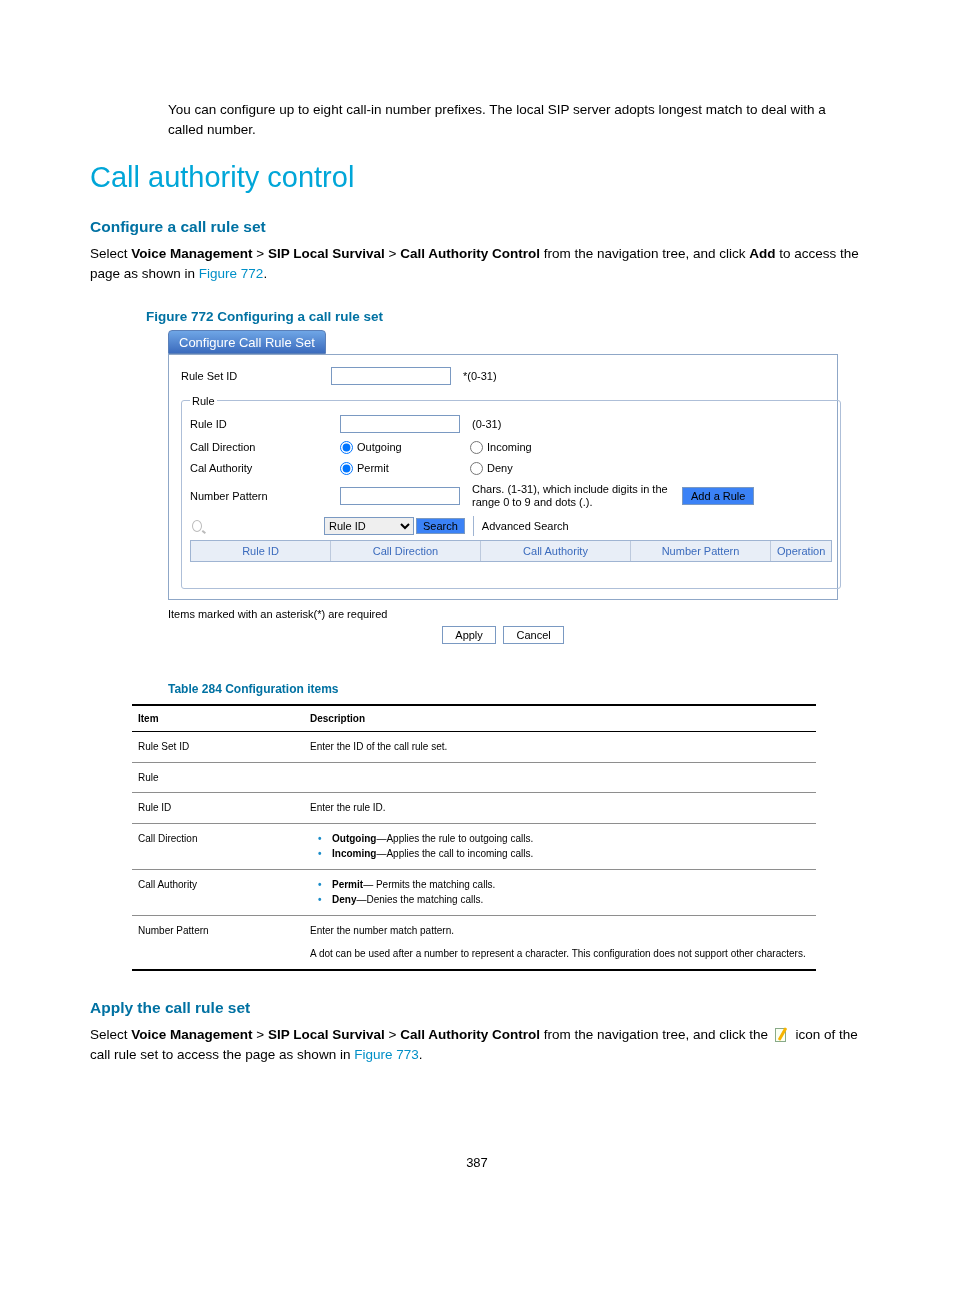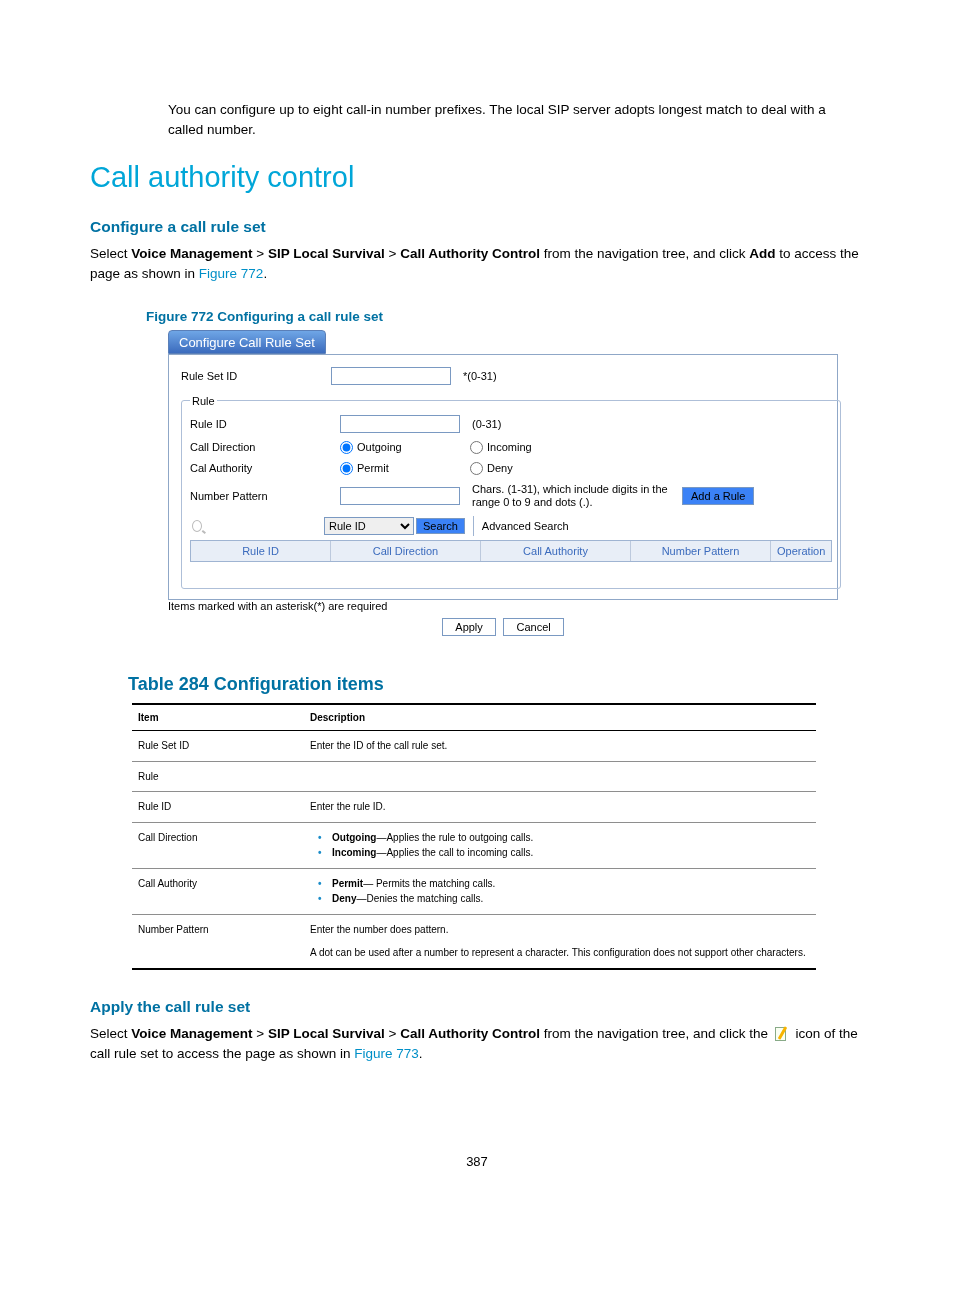--- a/index.html
+++ b/index.html
@@ -153,44 +153,44 @@
     .table-hdr > div:last-child { border-right: none; }
     .th-a { width: 140px; }
     .th-b { width: 150px; }
     .th-c { width: 150px; }
     .th-d { width: 140px; }
     .th-e { flex: 1; }
 
     .foot-note {
       font-size: 11px;
       margin-left: 78px;
-      margin-top: 0;
+      margin-top: 8px;
       margin-bottom: 6px;
     }
     .btn-bar {
       margin-left: 78px;
       text-align: center;
       width: 670px;
     }
     .btn {
       border: 1px solid #7a99c2;
       background: #fff;
       padding: 2px 12px;
       font-size: 11px;
       cursor: pointer;
       margin: 0 2px;
     }
 
     
     .table-caption {
-      margin-left: 38px;
+      margin-left: 78px;
       margin-top: 38px;
       color: #0071a2;
       font-weight: 700;
-      font-size: 18px;
+      font-size: 12px;
       margin-bottom: 8px;
     }
     table.config {
       margin-left: 42px;
       width: 684px;
       border-collapse: collapse;
       font-size: 10px;
     }
     table.config th {
       text-align: left;
@@ -372,21 +372,21 @@
       <td>
         <ul class="blu">
           <li><span class="bold">Permit</span><span>— Permits the matching calls.</span></li>
           <li><span class="bold">Deny</span><span>—Denies the matching calls.</span></li>
         </ul>
       </td>
     </tr>
     <tr class="last">
       <td>Number Pattern</td>
       <td>
-        <div style="margin-bottom:8px">Enter the number does pattern.</div>
+        <div style="margin-bottom:8px">Enter the number match pattern.</div>
         <div>A dot can be used after a number to represent a character. This configuration does not support other characters.</div>
       </td>
     </tr>
   </tbody>
 </table>
 
 <div class="section2">
   <div class="h2">Apply the call rule set</div>
   <p class="body-para">
     <span>Select </span><span class="bold">Voice Management</span><span> &gt; </span><span class="bold">SIP Local Survival</span><span> &gt; </span><span class="bold">Call Authority Control</span><span> from the navigation tree, and click the </span><span class="inline-icon"><span class="doc"></span><span class="pen"></span></span><span> icon of the call rule set to access the page as shown in </span><a class="link">Figure 773</a><span>.</span>

